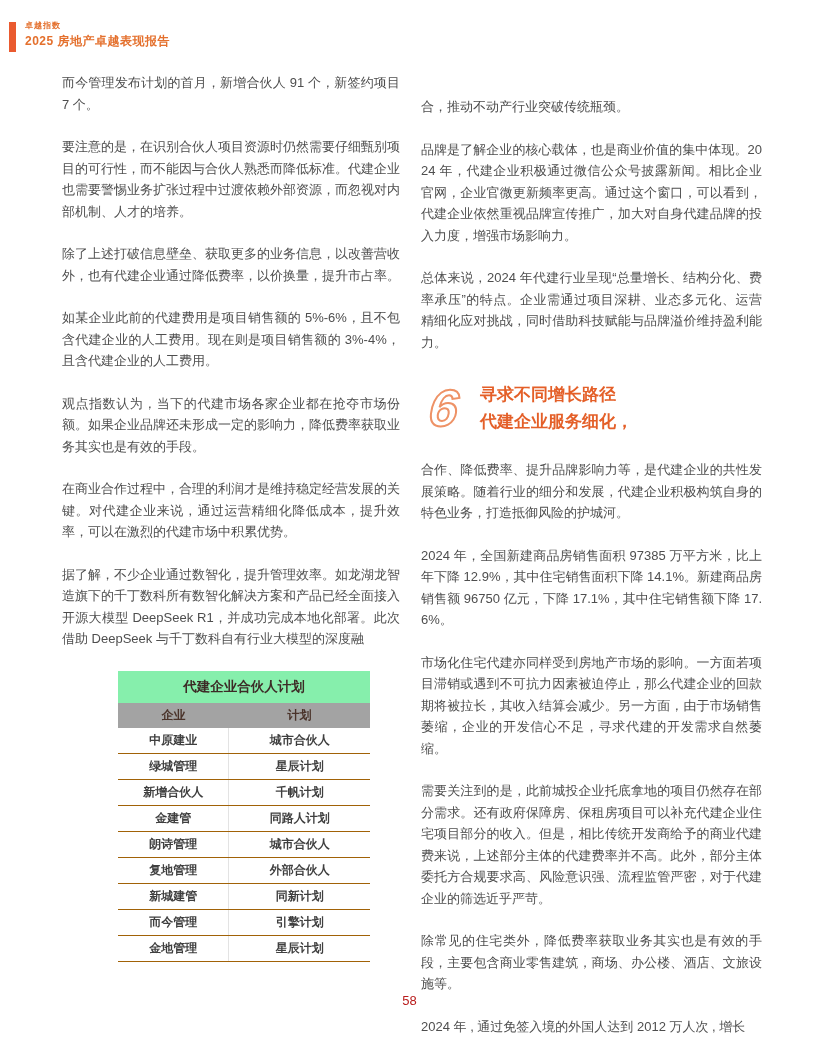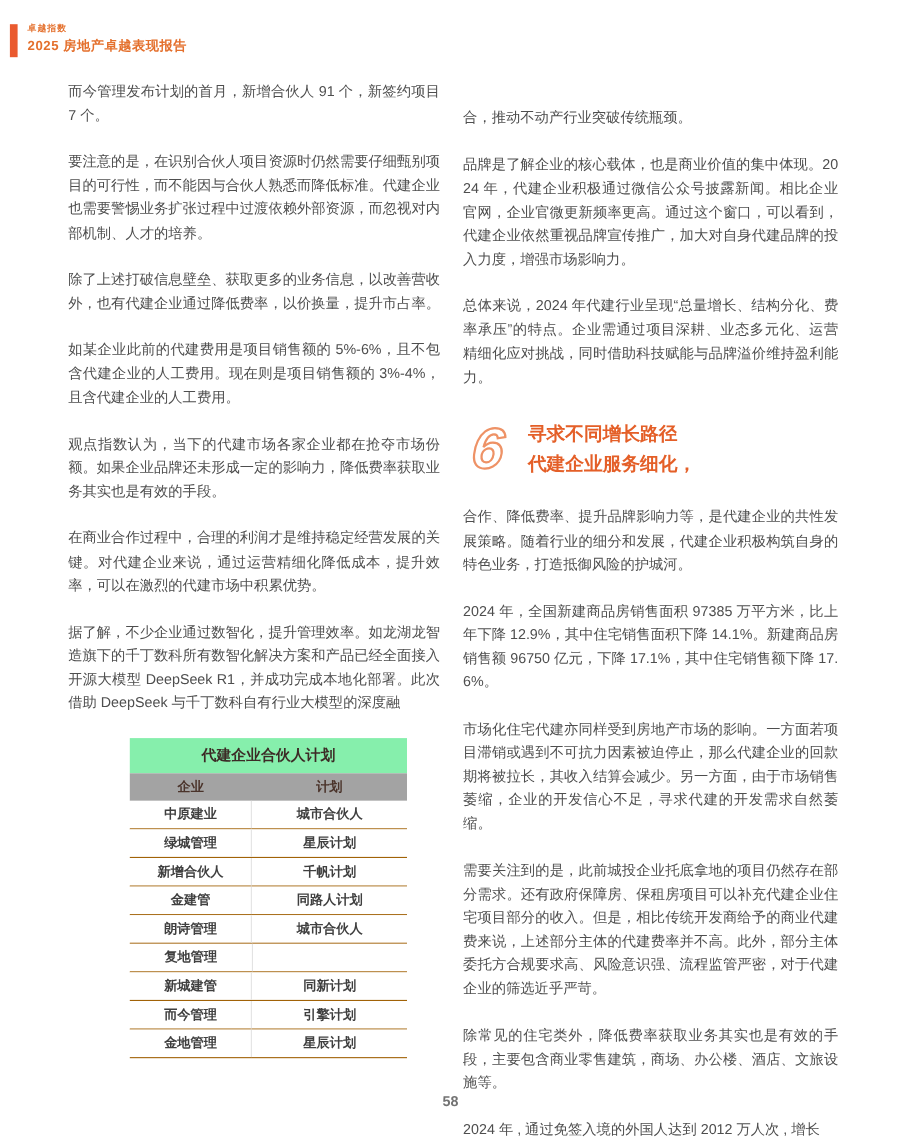--- a/index.html
+++ b/index.html
@@ -41,21 +41,21 @@
   .section-head{display:flex;align-items:center;margin:28px 0 24px 8px;}
   .sec-num{
     font-size:52px;font-weight:bold;font-style:italic;line-height:0.9;
     color:transparent;-webkit-text-stroke:2px #ee9266;
     margin-right:22px;transform:skewX(-6deg);
   }
   .sec-title{font-size:17px;font-weight:bold;color:#e45f28;line-height:27px;}
   
   .page-number{
     position:absolute;left:0;right:0;top:993px;text-align:center;
-    font-size:13px;color:#737373;font-weight:bold;
+    font-size:13px;color:#b91c1c;
   }
 </style>
 </head>
 <body>
 
 <div class="page">
 
   <div class="brand">
     <div class="brand-bar"></div>
     <div>
@@ -94,20 +94,21 @@
       <div class="tbl-row">
         <div class="c1">金建管</div>
         <div class="c2">同路人计划</div>
       </div>
       <div class="tbl-row">
         <div class="c1">朗诗管理</div>
         <div class="c2">城市合伙人</div>
       </div>
       <div class="tbl-row">
         <div class="c1">复地管理</div>
+        <div class="c2">外部合伙人</div>
       </div>
       <div class="tbl-row">
         <div class="c1">新城建管</div>
         <div class="c2">同新计划</div>
       </div>
       <div class="tbl-row">
         <div class="c1">而今管理</div>
         <div class="c2">引擎计划</div>
       </div>
       <div class="tbl-row">

